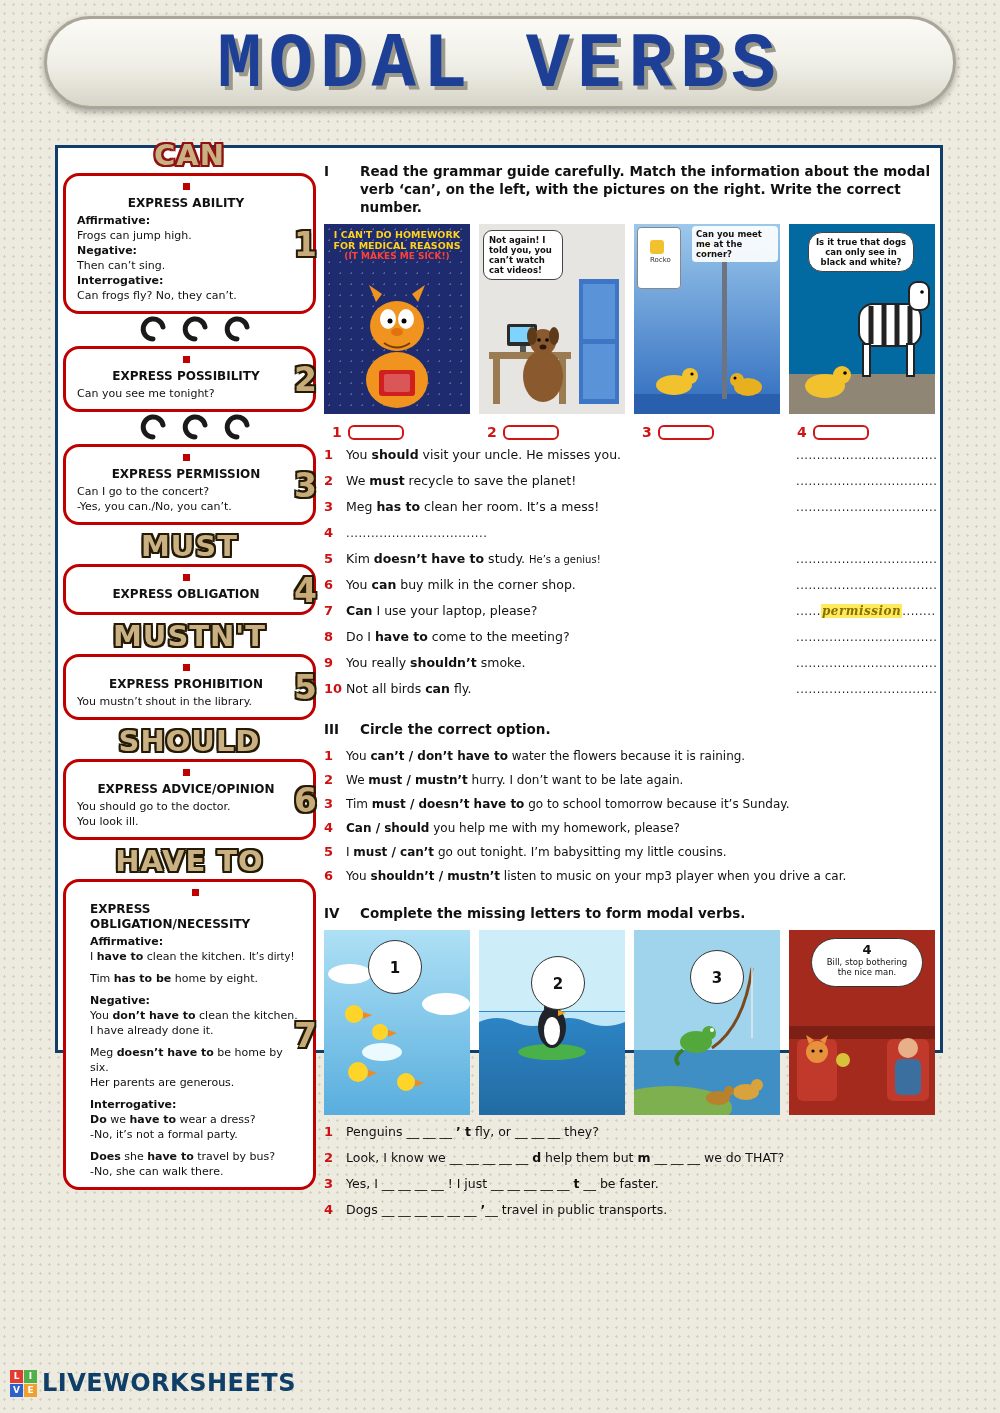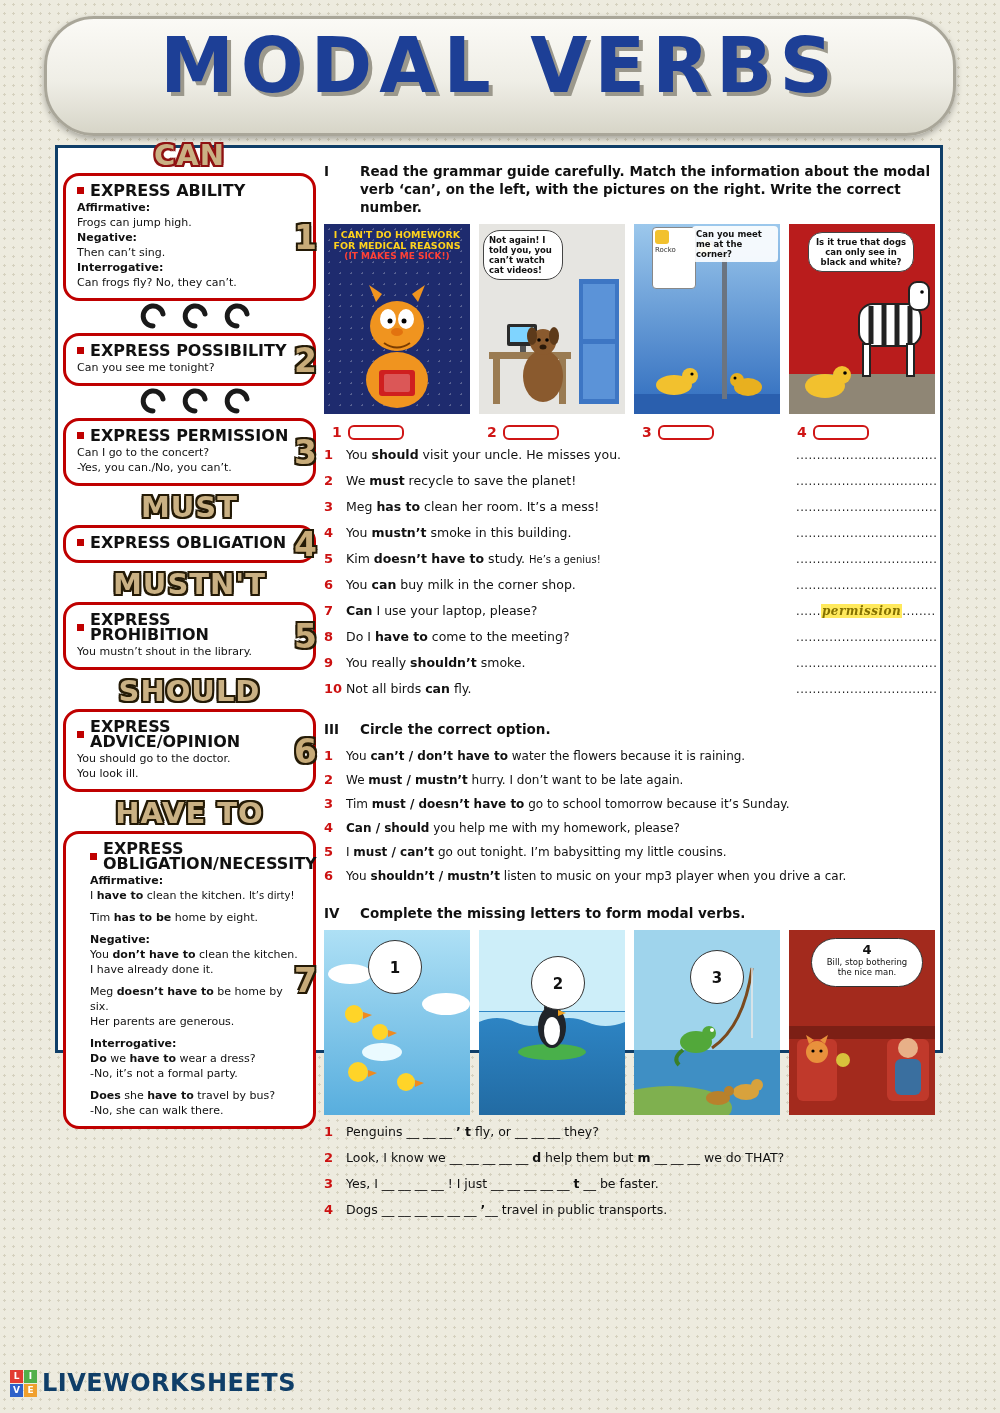--- a/index.html
+++ b/index.html
@@ -2,65 +2,65 @@
 <html><head>
 <meta charset="utf-8">
 <style>
   *{margin:0;padding:0;box-sizing:border-box;}
   body{font-family:"DejaVu Sans","Liberation Sans",sans-serif;color:#111;}
   .page{position:relative;width:1000px;height:1413px;overflow:hidden;
     background-color:#edebdf;
     background-image:radial-gradient(#d5d1bf 1.1px,transparent 1.1px);
     background-size:9px 9px;}
   
-  .title-box{position:absolute;left:44px;top:16px;width:912px;height:120px;border-radius:50px;
+  .title-box{position:absolute;left:44px;top:16px;width:912px;height:93px;border-radius:50px;
     background:linear-gradient(180deg,#fbfaf6 0%,#efeee6 55%,#d7d5c8 100%);
-    border:3px solid #a9a699;box-shadow:0 3px 6px rgba(0,0,0,.3);}
+    border:3px solid #a9a699;box-shadow:0 3px 6px rgba(0,0,0,.3);font-family:Liberation Mono, monospace;}
   .title-text{display:block;height:93px;line-height:93px;text-align:center;font-size:74px;font-weight:900;
     letter-spacing:7px;color:#1d3f96;text-shadow:4px 4px 0 #9b988c;transform:scaleY(1.04);}
   
   .panel{position:absolute;left:55px;top:145px;width:888px;height:908px;background:#fff;border:3px solid #0f3e68;}
   .sidebar{position:absolute;left:5px;top:-14px;width:253px;}
   .content{position:absolute;left:266px;top:6px;width:612px;}
   
   .side-h{text-align:center;font-size:29px;font-weight:900;letter-spacing:1px;color:#cab184;line-height:34px;margin-top:4px;
     text-shadow:-2px -2px 0 #241a06,2px -2px 0 #241a06,-2px 2px 0 #241a06,2px 2px 0 #241a06,0 -2px 0 #241a06,0 2px 0 #241a06,-2px 0 0 #241a06,2px 0 0 #241a06;}
   .side-h.red{text-shadow:-2px -2px 0 #8f1212,2px -2px 0 #8f1212,-2px 2px 0 #8f1212,2px 2px 0 #8f1212,0 -2px 0 #8f1212,0 2px 0 #8f1212,-2px 0 0 #8f1212,2px 0 0 #8f1212;}
   .gbox{position:relative;border:3px solid #bf0000;border-radius:16px;background:#fff;
     padding:7px 18px 8px 11px;margin:1px 0;font-size:11px;line-height:15px;}
   .gbox.tall{padding-right:13px;padding-left:24px;}
-  .bh{display:flex;align-items:center;gap:6px;font-weight:bold;font-size:16px;margin-bottom:2px;}
+  .bh{display:flex;align-items:center;gap:6px;font-weight:bold;font-size:12px;margin-bottom:2px;flex-direction:column;}
   .bullet{display:inline-block;width:7px;height:7px;background:#bf0000;flex:0 0 auto;}
   .line{min-height:15px;}
   .line.blank{height:7px;min-height:0;}
   .b{font-weight:bold;}
   .sm{font-size:10px;}
   .box-num{position:absolute;right:-4px;top:50%;transform:translateY(-50%);font-size:33px;font-weight:900;color:#c7ab79;line-height:1;
     text-shadow:-2px -2px 0 #241a06,2px -2px 0 #241a06,-2px 2px 0 #241a06,2px 2px 0 #241a06;}
   .chain{height:30px;text-align:center;margin:1px 0;}
   
   .sec-head{display:flex;gap:12px;font-weight:bold;font-size:13.5px;line-height:18px;margin:8px 0 6px;}
   .roman{flex:0 0 24px;}
   .sec-text{flex:1;}
   .pics{display:flex;gap:9px;margin:8px 0 4px;}
   .pic{position:relative;width:146px;height:190px;overflow:hidden;flex:0 0 auto;background:#ccc;}
   .pics.row2 .pic{height:185px;}
   .scene{position:absolute;left:0;top:0;width:100%;height:100%;}
   .pic-garfield{background:#1e2b6e;background-image:radial-gradient(rgba(255,255,255,.25) 1px,transparent 1px);background-size:11px 11px;}
   .g1{position:relative;z-index:2;color:#ffd21c;font-weight:bold;font-size:9.5px;line-height:11px;text-align:center;padding:5px 4px 0;}
   .g2{position:relative;z-index:2;color:#ff4136;font-weight:bold;font-size:9px;text-align:center;}
   .pic-dogpc{background:#e6e5e1;}
-  .bub{position:absolute;z-index:2;background:#fff;border:1px solid #444;border-radius:17px;padding:4px 5px;font-size:8.5px;line-height:10px;font-weight:bold;}
+  .bub{position:absolute;z-index:2;background:#fff;border:1px solid #444;border-radius:9px;padding:4px 5px;font-size:8.5px;line-height:10px;font-weight:bold;}
   .bub.b2{left:4px;top:6px;width:80px;}
   .bub.b4{left:19px;top:8px;width:106px;border-radius:14px;text-align:center;}
   .pic-lamppost{background:linear-gradient(180deg,#9cc8ec,#2f6cbe);}
   .cap3{position:absolute;z-index:2;right:2px;top:2px;width:86px;background:rgba(255,255,255,.9);border-radius:4px;padding:3px 4px;font-size:8.5px;line-height:10px;font-weight:bold;}
-  .phone{position:absolute;z-index:2;left:3px;top:3px;width:44px;height:62px;background:#fff;border:1px solid #888;border-radius:4px;font-size:7px;padding:2px;color:#333;margin-left:15px;}
+  .phone{position:absolute;z-index:2;left:3px;top:3px;width:44px;height:62px;background:#fff;border:1px solid #888;border-radius:4px;font-size:7px;padding:12px;color:#333;}
   .ph-av{width:14px;height:14px;background:#f2c12e;border-radius:3px;margin-bottom:2px;}
-  .pic-zebra{background:#b91c1c;}
+  .pic-zebra{background:#0369a1;}
   .pic4a{background:linear-gradient(180deg,#aee0f5,#58aede);}
   .pic4b{background:linear-gradient(180deg,#cdeef9 0%,#cdeef9 44%,#2e86c6 44%,#226ba3 100%);}
   .pic4c{background:#9fd4ec;}
   .pic4d{background:#a32a1d;}
   .numbub{position:absolute;z-index:2;width:54px;height:54px;border-radius:50%;background:#fff;border:1.5px solid #333;text-align:center;line-height:54px;font-size:15px;font-weight:bold;}
   .numbub.n1{left:44px;top:10px;}
   .numbub.n2{left:52px;top:26px;}
   .numbub.n3{left:56px;top:20px;}
   .speech4{position:absolute;z-index:2;left:22px;top:8px;width:112px;background:#fff;border:1px solid #333;border-radius:30px;padding:6px 9px 9px;text-align:center;font-size:8.5px;line-height:10px;}
   .s4num{display:block;font-size:13px;font-weight:bold;margin-bottom:2px;}
@@ -351,21 +351,20 @@
           <span class="rtxt"><span>We </span><span class="b">must</span><span> recycle to save the planet!</span></span>
           <span class="rdots">........................................</span>
         </div>
         <div class="exrow">
           <span class="rnum">3</span>
           <span class="rtxt"><span>Meg </span><span class="b">has to</span><span> clean her room. It’s a mess!</span></span>
           <span class="rdots">........................................</span>
         </div>
         <div class="exrow">
           <span class="rnum">4</span>
-          <span class="rtxt"><span>You </span><span class="b">mustn’t</span><span> smoke in this building.</span></span>
           <span class="rdots">........................................</span>
         </div>
         <div class="exrow">
           <span class="rnum">5</span>
           <span class="rtxt"><span>Kim </span><span class="b">doesn’t have to</span><span> study. </span><span class="sm">He’s a genius!</span></span>
           <span class="rdots">........................................</span>
         </div>
         <div class="exrow">
           <span class="rnum">6</span>
           <span class="rtxt"><span>You </span><span class="b">can</span><span> buy milk in the corner shop.</span></span>

